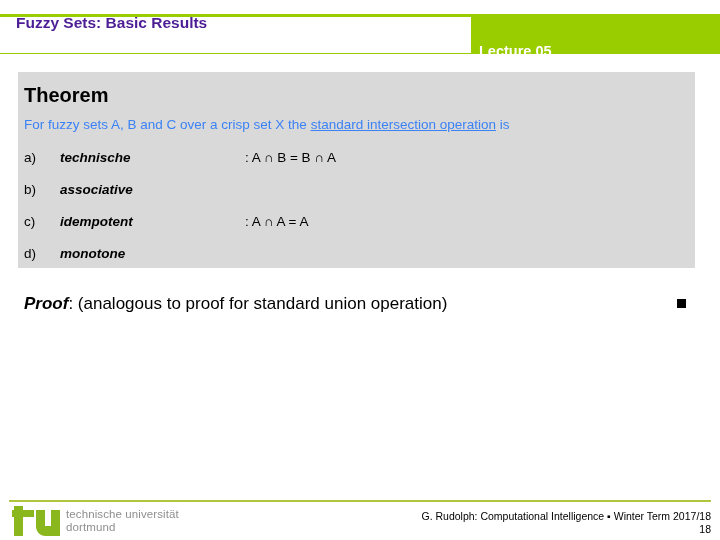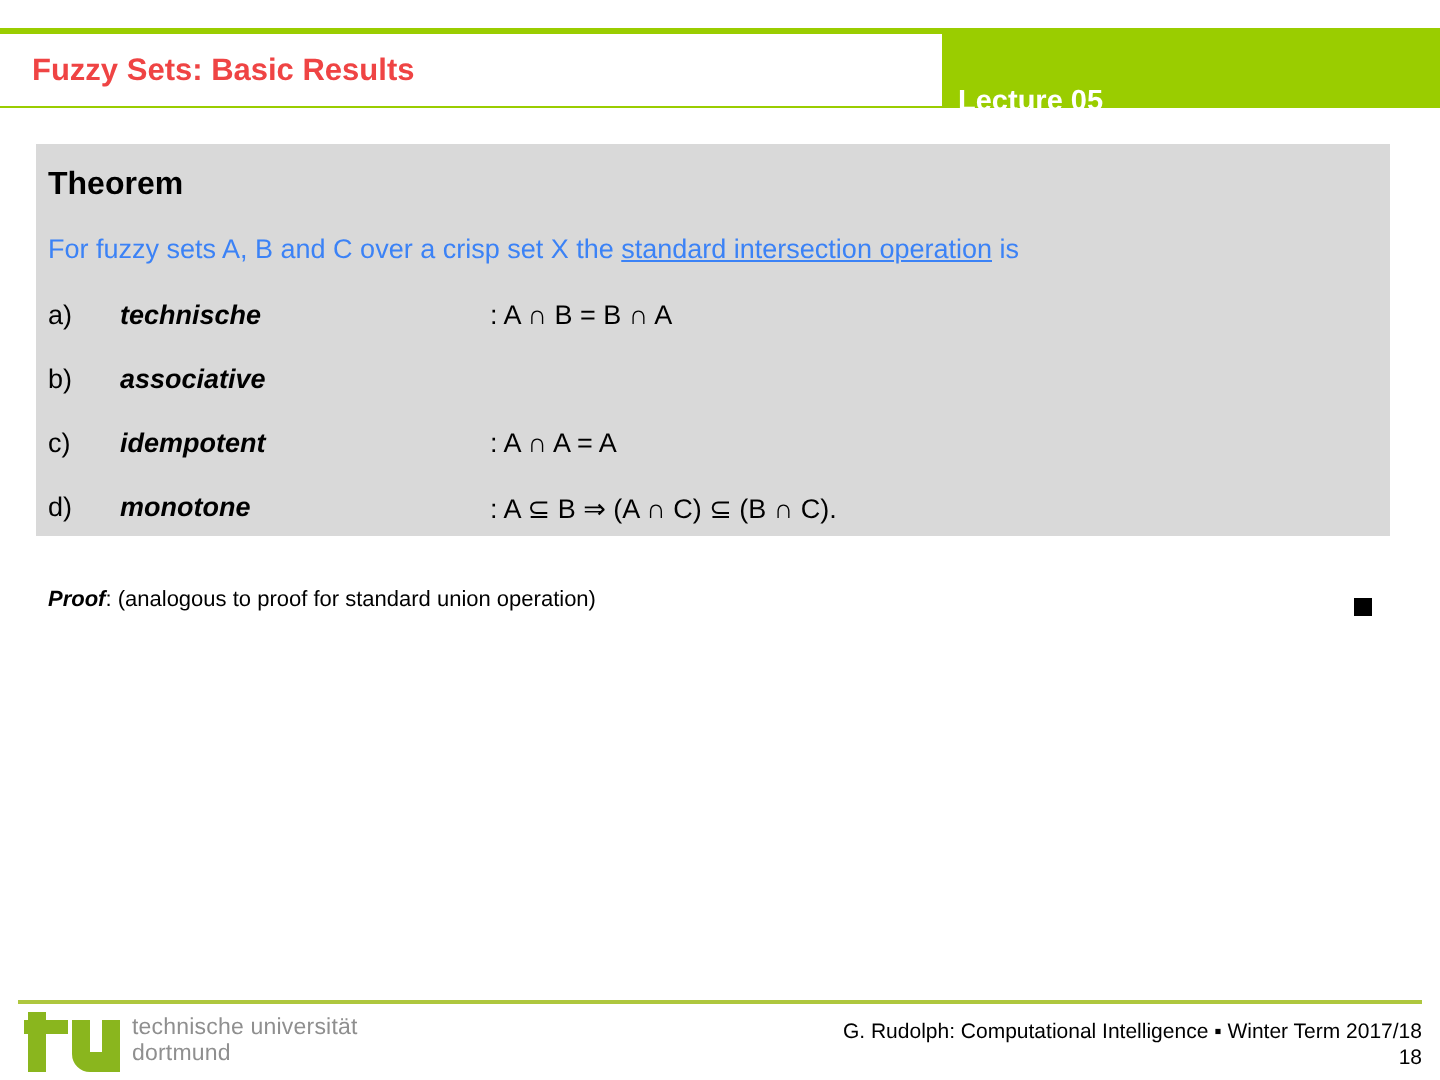--- a/index.html
+++ b/index.html
@@ -37,24 +37,24 @@
     left: 0px;
     top: 17px;
     width: 471px;
     height: 36px;
     background: #ffffff;
     box-sizing: border-box;
   }
   .header-title {
     position: absolute;
     left: 16px;
-    top: 27px;
+    top: 14px;
     font-size: 15.5px;
     font-weight: bold;
-    color: #ef4444;
+    color: #4c1d95;
     letter-spacing: 0px;
     white-space: nowrap;
   }
   .header-lecture {
     position: absolute;
     left: 479px;
     top: 27px;
     font-size: 14.5px;
     font-weight: bold;
     color: #ffffff;
@@ -67,21 +67,21 @@
     left: 18px;
     top: 72px;
     width: 677px;
     height: 196px;
     background: #d9d9d9;
   }
   .theorem-heading {
     position: absolute;
     left: 24px;
     top: 84px;
-    font-size: 16px;
+    font-size: 20px;
     font-weight: bold;
     color: #000000;
   }
   .theorem-statement {
     position: absolute;
     left: 24px;
     top: 117px;
     font-size: 13.5px;
     color: #3b82f6;
     white-space: nowrap;
@@ -125,21 +125,21 @@
     font-size: 13.5px;
     color: #000000;
     white-space: nowrap;
   }
 
   
   .proof-line {
     position: absolute;
     left: 24px;
     top: 294px;
-    font-size: 11px;
+    font-size: 17px;
     color: #000000;
     white-space: nowrap;
   }
   .proof-label {
     font-weight: bold;
     font-style: italic;
   }
   .qed-box {
     position: absolute;
     left: 677px;
@@ -226,21 +226,20 @@
     <span class="prop-name">associative</span>
   </div>
   <div class="prop-row">
     <span class="prop-marker">c)</span>
     <span class="prop-name">idempotent</span>
     <span class="prop-formula">: A ∩ A = A</span>
   </div>
   <div class="prop-row">
     <span class="prop-marker">d)</span>
     <span class="prop-name">monotone</span>
-    <span class="prop-formula">: A ⊆ B  ⇒  (A ∩ C) ⊆ (B ∩ C).</span>
   </div>
 </div>
 
 <div class="proof-line">
   <span class="proof-label">Proof</span><span>:  </span><span>(analogous to proof for standard union operation)</span>
 </div>
 <div class="qed-box"></div>
 
 <div class="footer-rule"></div>
 

